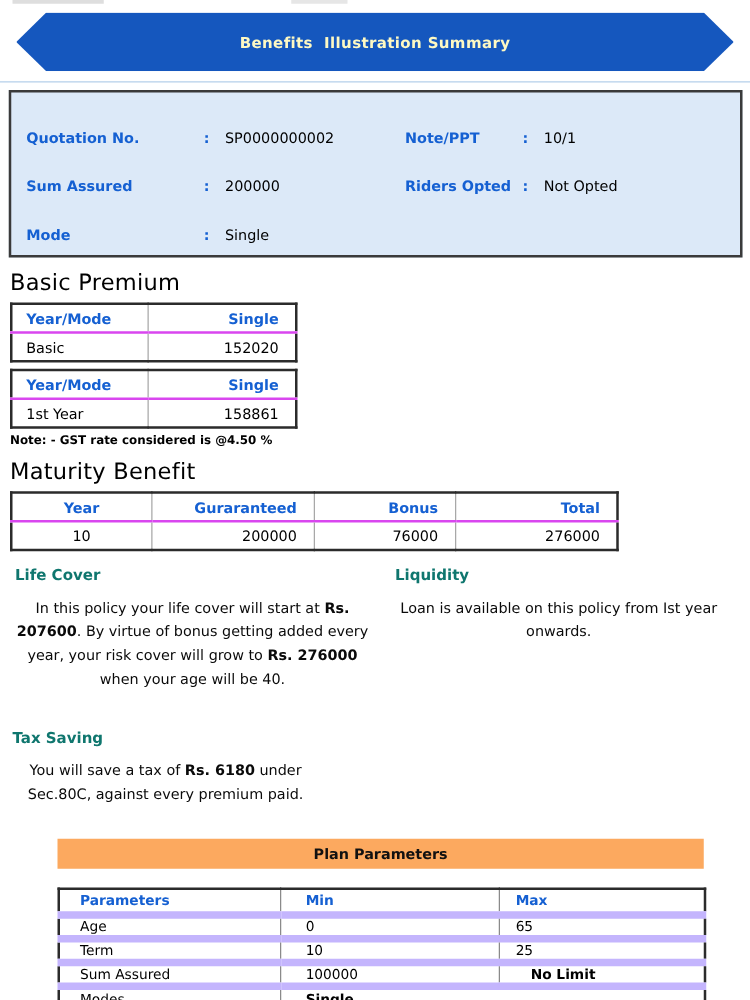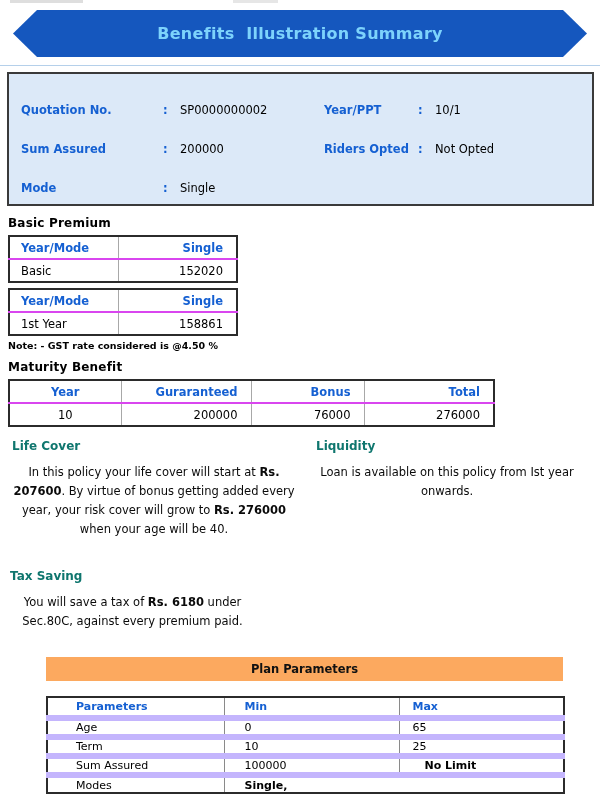--- a/index.html
+++ b/index.html
@@ -12,39 +12,39 @@
   .artifact { position:absolute; top:0; height:3px; background:#dedede; }
   .artifact.a1 { left:10px; width:73px; }
   .artifact.a2 { left:233px; width:45px; background:#e6e6e6; }
 
   
   .ribbon {
     margin:10px auto 0; width:574px; height:47px; background:#1557BE;
     clip-path:polygon(0 50%, 24px 0, calc(100% - 24px) 0, 100% 50%, calc(100% - 24px) 100%, 24px 100%);
     display:flex; align-items:center; justify-content:center;
   }
-  .ribbon span { color:#7dd3fc; font-weight:bold; font-size:16px; letter-spacing:.3px; white-space:pre; }
+  .ribbon span { color:#fef9c3; font-weight:bold; font-size:12px; letter-spacing:.3px; white-space:pre; }
   .hr-blue { margin-top:8px; border-top:1px solid #b5d0ea; height:0; }
 
   
   .infobox {
     margin:6px 6px 0 7px; border:2px solid #3a3a3a; background:#dce9f8;
     padding:7px 0 6px 12px; display:flex; font-size:11.5px;
   }
   .ib-left { width:303px; }
   .ib-right { flex:1; }
   .frow { display:flex; line-height:19px;margin-top:20px; }
   .flabel { font-weight:bold; color:#1560D2; }
   .ib-left .flabel { width:142px; }
   .ib-right .flabel { width:94px; }
   .fsep { font-weight:bold; color:#1560D2; width:17px; }
   .fvalue { color:#000; }
 
   .content { margin-left:8px; }
-  h2 { font-size:12px; font-weight:bold; color:#000; letter-spacing:.2px; }
+  h2 { font-size:18px; font-weight:normal; color:#000; letter-spacing:.2px; }
   .h2-1 { margin-top:10px; }
   .h2-2 { margin-top:7px; }
   .h2-3 { margin-top:9px; }
 
   table { border-collapse:collapse; table-layout:fixed; margin-top:5px; }
   .dtable { border:2px solid #2b2b2b; background:#fff; }
   .dtable th, .dtable td { font-size:11.5px; height:23px; overflow:hidden; white-space:nowrap; }
   .dtable th { color:#1560D2; font-weight:bold;margin-left:24px; }
   .dtable th + th, .dtable td + td { border-left:1px solid #a8a8a8; }
   .dtable tr.data > * { border-top:2px solid #d946ef; }
@@ -72,21 +72,21 @@
     width:517px; height:24px; background:#FCA95F; display:flex;
     align-items:center; justify-content:center;
   }
   .plan-banner span { font-size:11.5px; font-weight:bold; color:#111; }
   .plan-t { margin-top:15px; width:517px; border:2px solid #2b2b2b; }
   .plan-t col:nth-child(1){ width:177px; } .plan-t col:nth-child(2){ width:175px; } .plan-t col:nth-child(3){ width:165px; }
   .plan-t th, .plan-t td { font-size:11px; height:18px; text-align:left; white-space:nowrap; overflow:hidden; }
   .plan-t th { color:#1560D2; font-weight:bold; height:21px; }
   .plan-t th + th, .plan-t td + td { border-left:1px solid #8a8a8a; }
   .plan-t tr + tr > * { border-top:6px solid #c4b5fd; }
-  .p1 { padding-left:28px; } .p2 { padding-left:20px; } .p3 { padding-left:13px; }
+  .p1 { padding-left:16px; } .p2 { padding-left:20px; } .p3 { padding-left:13px; }
   .bold { font-weight:bold; }
   .nolimit { padding-left:25px; }
 </style>
 </head>
 <body>
 
 <div class="artifact a1"></div>
 <div class="artifact a2"></div>
 
 <div class="ribbon">
@@ -107,21 +107,21 @@
       <span class="fvalue">200000</span>
     </div>
     <div class="frow">
       <span class="flabel">Mode</span>
       <span class="fsep">:</span>
       <span class="fvalue">Single</span>
     </div>
   </div>
   <div class="ib-right">
     <div class="frow">
-      <span class="flabel">Year/PPT</span>
+      <span class="flabel">Note/PPT</span>
       <span class="fsep">:</span>
       <span class="fvalue">10/1</span>
     </div>
     <div class="frow">
       <span class="flabel">Riders Opted</span>
       <span class="fsep">:</span>
       <span class="fvalue">Not Opted</span>
     </div>
   </div>
 </div>

